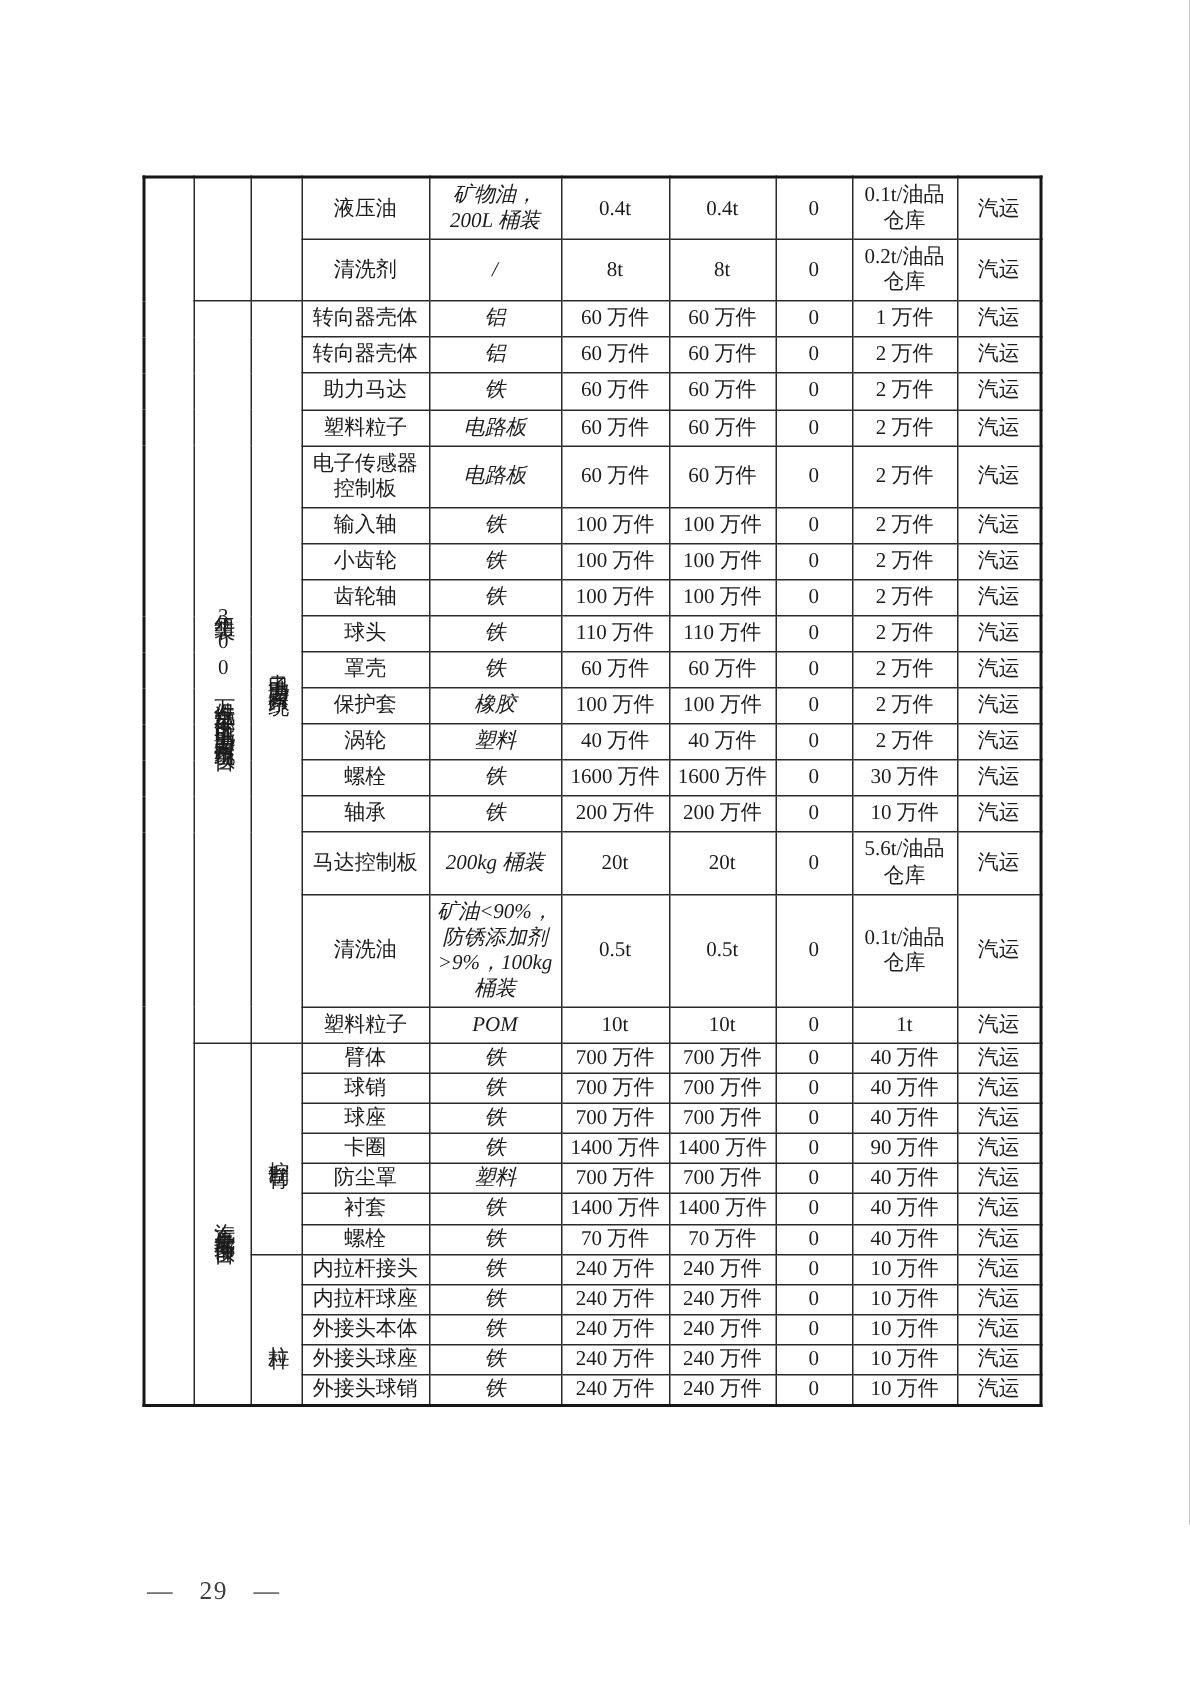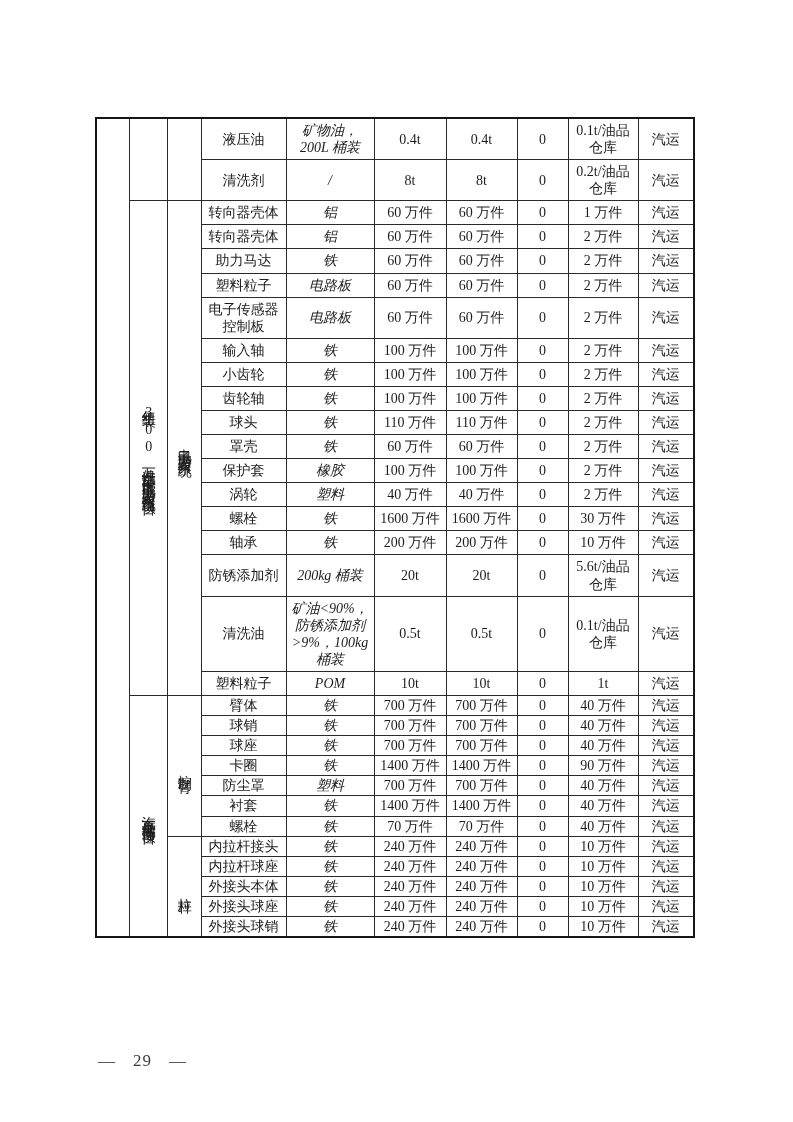--- a/index.html
+++ b/index.html
@@ -217,21 +217,21 @@
       <tr class="sec-b">
           <td class="c-name">轴承</td>
           <td class="c-spec">铁</td>
           <td class="c-q1">200 万件</td>
           <td class="c-q2">200 万件</td>
           <td class="c-q0">0</td>
           <td class="c-store">10 万件</td>
           <td class="c-trans">汽运</td>
         </tr>
       <tr class="sec-b">
-          <td class="c-name">防锈添加剂</td>
+          <td class="c-name">马达控制板</td>
           <td class="c-spec">200kg 桶装</td>
           <td class="c-q1">20t</td>
           <td class="c-q2">20t</td>
           <td class="c-q0">0</td>
           <td class="c-store">5.6t/油品仓库</td>
           <td class="c-trans">汽运</td>
         </tr>
       <tr class="sec-b">
           <td class="c-name">清洗油</td>
           <td class="c-spec">矿油&lt;90%，防锈添加剂&gt;9%，100kg 桶装</td>

